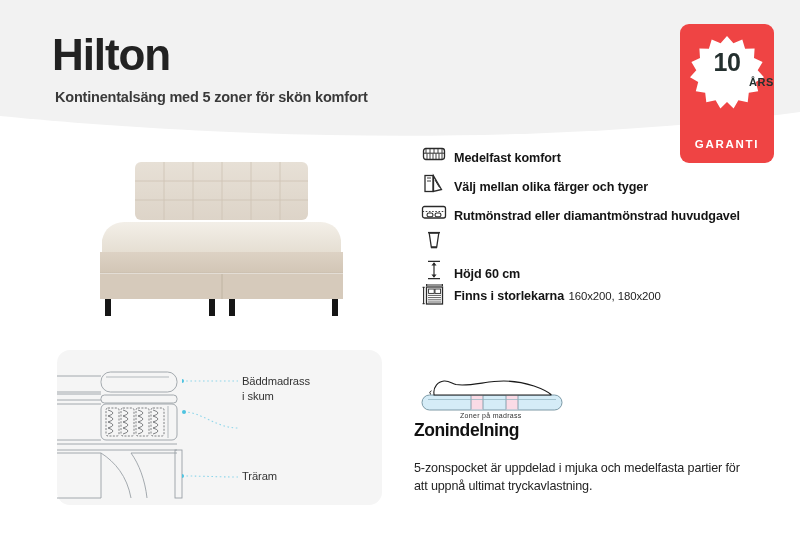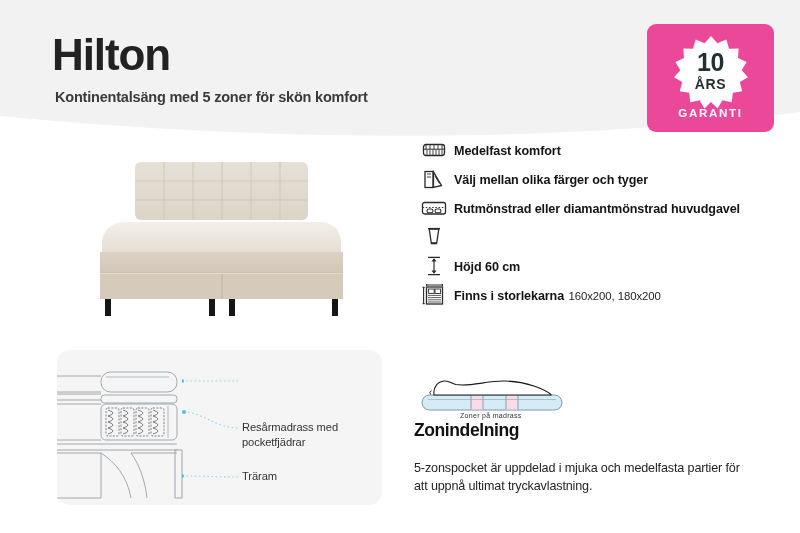--- a/index.html
+++ b/index.html
@@ -53,25 +53,24 @@
     font-size: 14.5px;
     font-weight: 700;
     color: #3a3a3a;
     letter-spacing: -0.2px;
   }
 
   
   .badge {
     position: absolute;
     right: 26px; top: 24px;
-    width: 94px; height: 108px;
-    background: #ec4899;
+    width: 94px; height: 139px;
+    background: #ef4444;
     border-radius: 9px;
     z-index: 3;
-    padding-left: 33px;
   }
   .badge-star {
     position: absolute;
     left: 50%;
     top: 11px;
     transform: translateX(-50%);
     width: 74px; height: 74px;
   }
   .badge-star svg { display: block; }
   .badge-num {
@@ -82,22 +81,22 @@
     font-size: 25px;
     font-weight: bold;
     color: #24302f;
     letter-spacing: -0.5px;
     line-height: 1;
   }
   .badge-years {
     position: absolute;
     left: 0; right: 0;
     top: 53px;
-    text-align: center;
-    font-size: 14px;
+    text-align: right;
+    font-size: 11px;
     font-weight: bold;
     color: #24302f;
     letter-spacing: 0.6px;
     line-height: 1;
   }
   .badge-word {
     position: absolute;
     left: 0; right: 0;
     bottom: 13px;
     text-align: center;
@@ -118,21 +117,21 @@
 
   
   .features {
     position: absolute;
     left: 414px; top: 138px;
     width: 372px;
     z-index: 2;
   }
   .feature {
     display: flex;
-    align-items: flex-start;
+    align-items: flex-end;
     height: 29px;
     margin-bottom: 0px;
   }
   .feature.sizes { height: 40px; align-items: flex-start; }
   .feat-icon {
     width: 40px;
     min-width: 40px;
     height: 26px;
     display: flex;
     align-items: center;
@@ -440,23 +439,23 @@
         <path d="M0 31 H56" stroke-dasharray="1.6 2.6"></path>
         <path d="M2 62 C20 62 34 78 56 78" stroke-dasharray="1.6 2.6"></path>
         <path d="M0 126 C22 126 36 127 56 127" stroke-dasharray="1.6 2.6"></path>
       </g>
       <g fill="#4ec3e0">
         <circle cx="0" cy="31" r="2"></circle>
         <circle cx="2" cy="62" r="2"></circle>
         <circle cx="0" cy="126" r="2"></circle>
       </g>
     </svg>
-    <div class="cut-label l2">
-      <span>Resårmadrass med</span><br>
-      <span>pocketfjädrar</span>
+    <div class="cut-label l1">
+      <span>Bäddmadrass</span><br>
+      <span>i skum</span>
     </div>
     <div class="cut-label l3">
       <span>Träram</span>
     </div>
   </div>
 
   <div class="zone">
     <div class="zone-art">
       <svg width="160" height="50" viewBox="0 0 160 50">
 

